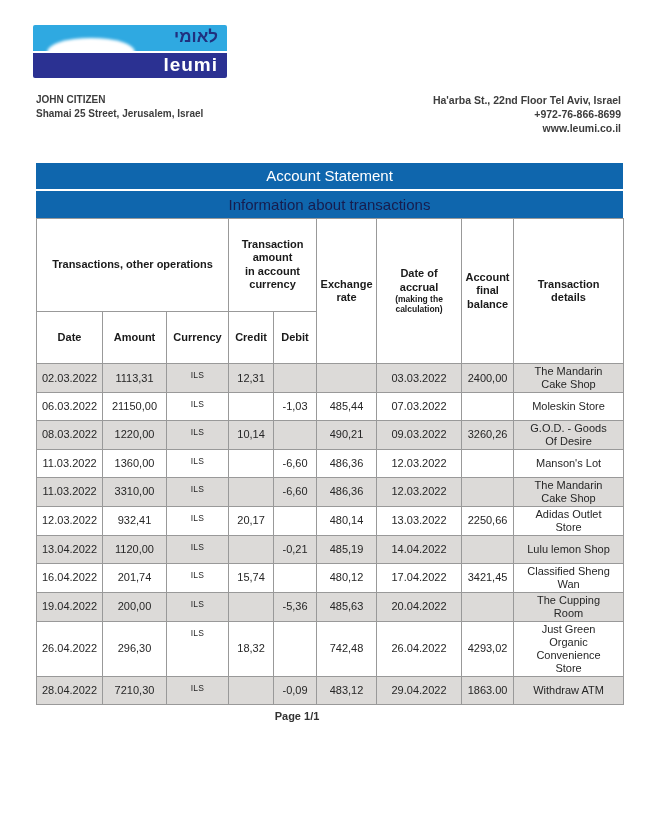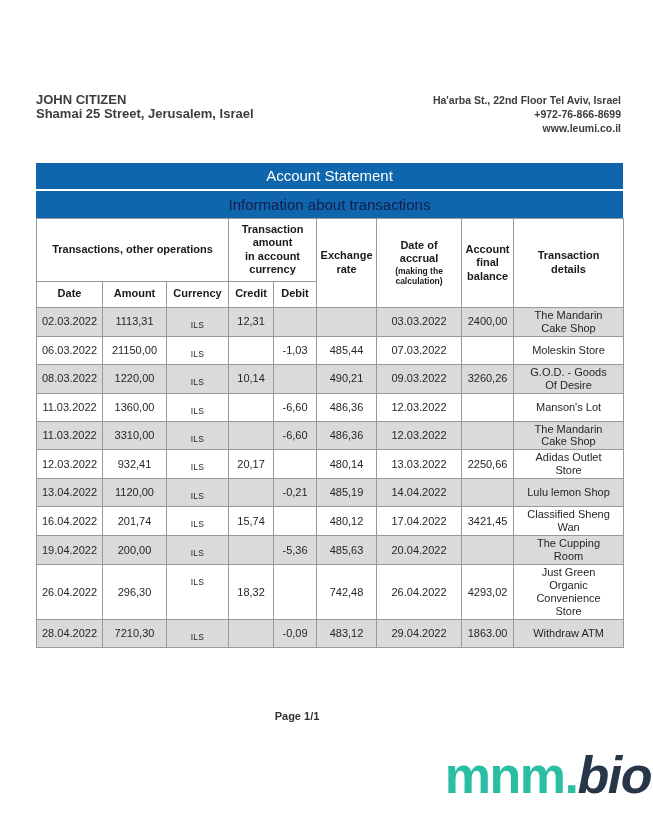--- a/index.html
+++ b/index.html
@@ -16,60 +16,70 @@
   
   .logo { position: absolute; left: 33px; top: 25px; width: 194px; }
   .logo-top { position: relative; height: 26px; background: #2fa9e1; overflow: hidden; border-radius: 2px 2px 0 0; }
   .logo-cloud { position: absolute; left: 14px; bottom: -15px; width: 88px; height: 28px; background: #ffffff; border-radius: 50%; filter: blur(1.5px); }
   .logo-hebrew { position: absolute; right: 9px; top: 2px; font-size: 17px; font-weight: bold; color: #20307e; }
   .logo-gap { height: 2px; background: #ffffff; }
   .logo-bottom { height: 25px; background: #2b3192; text-align: right; border-radius: 0 0 2px 2px; }
   .logo-latin { display: inline-block; margin-right: 9px; font-size: 19px; font-weight: bold; color: #ffffff; line-height: 24px; letter-spacing: 1px; }
 
   
-  .sender { position: absolute; left: 36px; top: 93px; font-size: 13px; font-weight: bold; color: #3d3d3d; line-height: 14px; }
+  .sender { position: absolute; left: 36px; top: 93px; font-size: 10px; font-weight: bold; color: #3d3d3d; line-height: 14px; }
   .bank-contact { position: absolute; right: 32px; top: 93px; text-align: right; font-size: 10.5px; font-weight: bold; color: #3d3d3d; line-height: 14px; }
 
   
   .doc-table { position: absolute; left: 36px; top: 163px; width: 587px; }
   .band { background: #0f66ad; text-align: center; font-weight: normal; font-size: 15px; }
   .band-title { height: 26px; line-height: 26px; color: #ffffff; margin-bottom: 2px; }
   .band-subtitle { height: 27px; line-height: 27px; color: #171c4d; }
 
   table { width: 587px; border-collapse: collapse; table-layout: fixed; }
   th, td { border: 1px solid #999999; }
   th {
     background: #ffffff; font-size: 11px; font-weight: bold; color: #1a1a1a;
-    text-align: center; vertical-align: middle; line-height: 1.22; padding: 4px 1px;
+    text-align: center; vertical-align: middle; line-height: 1.22; padding: 19px 1px;
   }
   thead tr.group-row { height: 52px; }
   thead tr.sub-row { height: 26px; }
   .pre { white-space: pre-line; }
   .note { display: block; font-size: 8.5px; white-space: pre-line; }
 
   tbody tr { height: 28px; }
   td {
     font-size: 11px; color: #262626; text-align: center; vertical-align: middle;
     padding: 1px 2px; line-height: 1.18; background: #ffffff;
   }
   tbody tr.alt td { background: #dcdad8; }
-  td.c-cur { vertical-align: top; font-size: 8.5px; padding-top: 12px; letter-spacing: 0.3px; }
+  td.c-cur { vertical-align: top; font-size: 8.5px; padding-top: 6px; letter-spacing: 0.3px; }
   td.c-details { padding: 1px 10px; }
 
   
   .page-num { position: absolute; left: 0; top: 710px; width: 594px; text-align: center; font-size: 11px; font-weight: bold; color: #333333; }
   .watermark { position: absolute; top: 745px; right: 2px; font-size: 52px; font-weight: bold; letter-spacing: -1.5px; white-space: nowrap; }
   .wm-prefix { color: #2abfa3; }
   .wm-suffix { color: #273648; font-style: italic; }
 </style>
 </head>
 <body>
 
 <div class="page">
 
+  <div class="logo">
+    <div class="logo-top">
+      <div class="logo-cloud"></div>
+      <span class="logo-hebrew">לאומי</span>
+    </div>
+    <div class="logo-gap"></div>
+    <div class="logo-bottom">
+      <span class="logo-latin">leumi</span>
+    </div>
+  </div>
 
   <div class="sender">
     <div>JOHN CITIZEN</div>
     <div>Shamai 25 Street, Jerusalem, Israel</div>
   </div>
 
   <div class="bank-contact">
     <div>Ha'arba St., 22nd Floor Tel Aviv, Israel</div>
     <div>+972-76-866-8699</div>
     <div>www.leumi.co.il</div>
@@ -238,17 +248,14 @@
       <td>29.04.2022</td>
       <td>1863.00</td>
       <td class="c-details">Withdraw ATM</td>
     </tr>
         </tbody>
     </table>
   </div>
 
   <div class="page-num">Page 1/1</div>
 
-  <div class="watermark">
-    <span class="wm-prefix">mnm.</span><span class="wm-suffix">bio</span>
-  </div>
 
 </div>
 
 </body></html>

